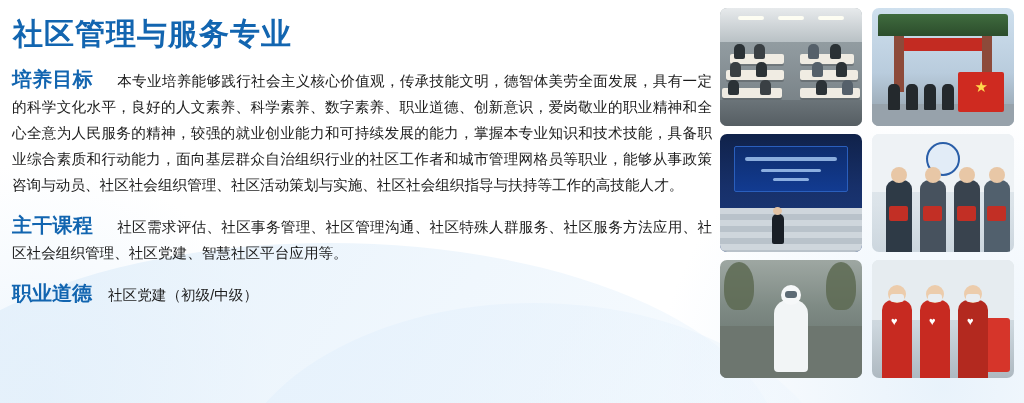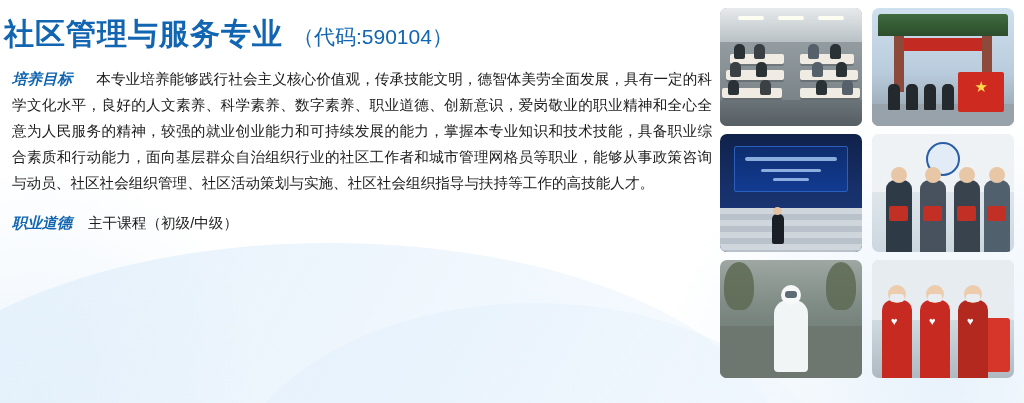--- a/index.html
+++ b/index.html
@@ -50,21 +50,21 @@
     left: 0;
     top: 0;
     width: 726px;
     height: 403px;
     z-index: 2;
   }
 
   .title-row {
     display: flex;
     align-items: baseline;
-    padding: 16px 0 0 4px;
+    padding: 16px 0 0 13px;
   }
   .title-main {
     font-size: 30px;
     font-weight: bold;
     color: #1265b0;
     letter-spacing: 1px;
     line-height: 1.2;
   }
   .title-code {
     font-size: 21px;
@@ -80,24 +80,23 @@
   }
   .section-body {
     font-size: 14.6px;
     line-height: 26px;
     color: #1b1b1b;
     text-align: justify;
   }
   .sec-label {
     color: #1265b0;
     font-weight: bold;
-    font-size: 15px;
+    font-size: 20px;
     margin-right: 24px;
     white-space: nowrap;
-    font-style: italic;
   }
   .sec-label.tight {
     margin-right: 16px;
   }
 
   .photos {
     position: absolute;
     right: 6px;
     top: 8px;
     width: 298px;
@@ -244,33 +243,37 @@
 <body>
 
 <div class="page">
   <div class="bg-swoosh"></div>
   <div class="bg-swoosh2"></div>
 
   <div class="content">
 
     <div class="title-row">
       <span class="title-main">社区管理与服务专业</span>
-      <span class="title-code">（代码:590104）</span>
     </div>
 
     <div class="section">
       <div class="section-body">
         <span class="sec-label">培养目标</span><span>本专业培养能够践行社会主义核心价值观，传承技能文明，德智体美劳全面发展，具有一定的科学文化水平，良好的人文素养、科学素养、数字素养、职业道德、创新意识，爱岗敬业的职业精神和全心全意为人民服务的精神，较强的就业创业能力和可持续发展的能力，掌握本专业知识和技术技能，具备职业综合素质和行动能力，面向基层群众自治组织行业的社区工作者和城市管理网格员等职业，能够从事政策咨询与动员、社区社会组织管理、社区活动策划与实施、社区社会组织指导与扶持等工作的高技能人才。</span>
       </div>
     </div>
 
-
     <div class="section">
       <div class="section-body">
-        <span class="sec-label tight">职业道德</span><span>主干课程（初级/中级）</span>
+        <span class="sec-label">主干课程</span><span>社区需求评估、社区事务管理、社区管理沟通、社区特殊人群服务、社区服务方法应用、社区社会组织管理、社区党建、智慧社区平台应用等。</span>
+      </div>
+    </div>
+
+    <div class="section">
+      <div class="section-body">
+        <span class="sec-label tight">职业道德</span><span>社区党建（初级/中级）</span>
       </div>
     </div>
 
 
   </div>
 
   <div class="photos">
 
     <div class="photo p1">
       <div class="ceiling"></div>

